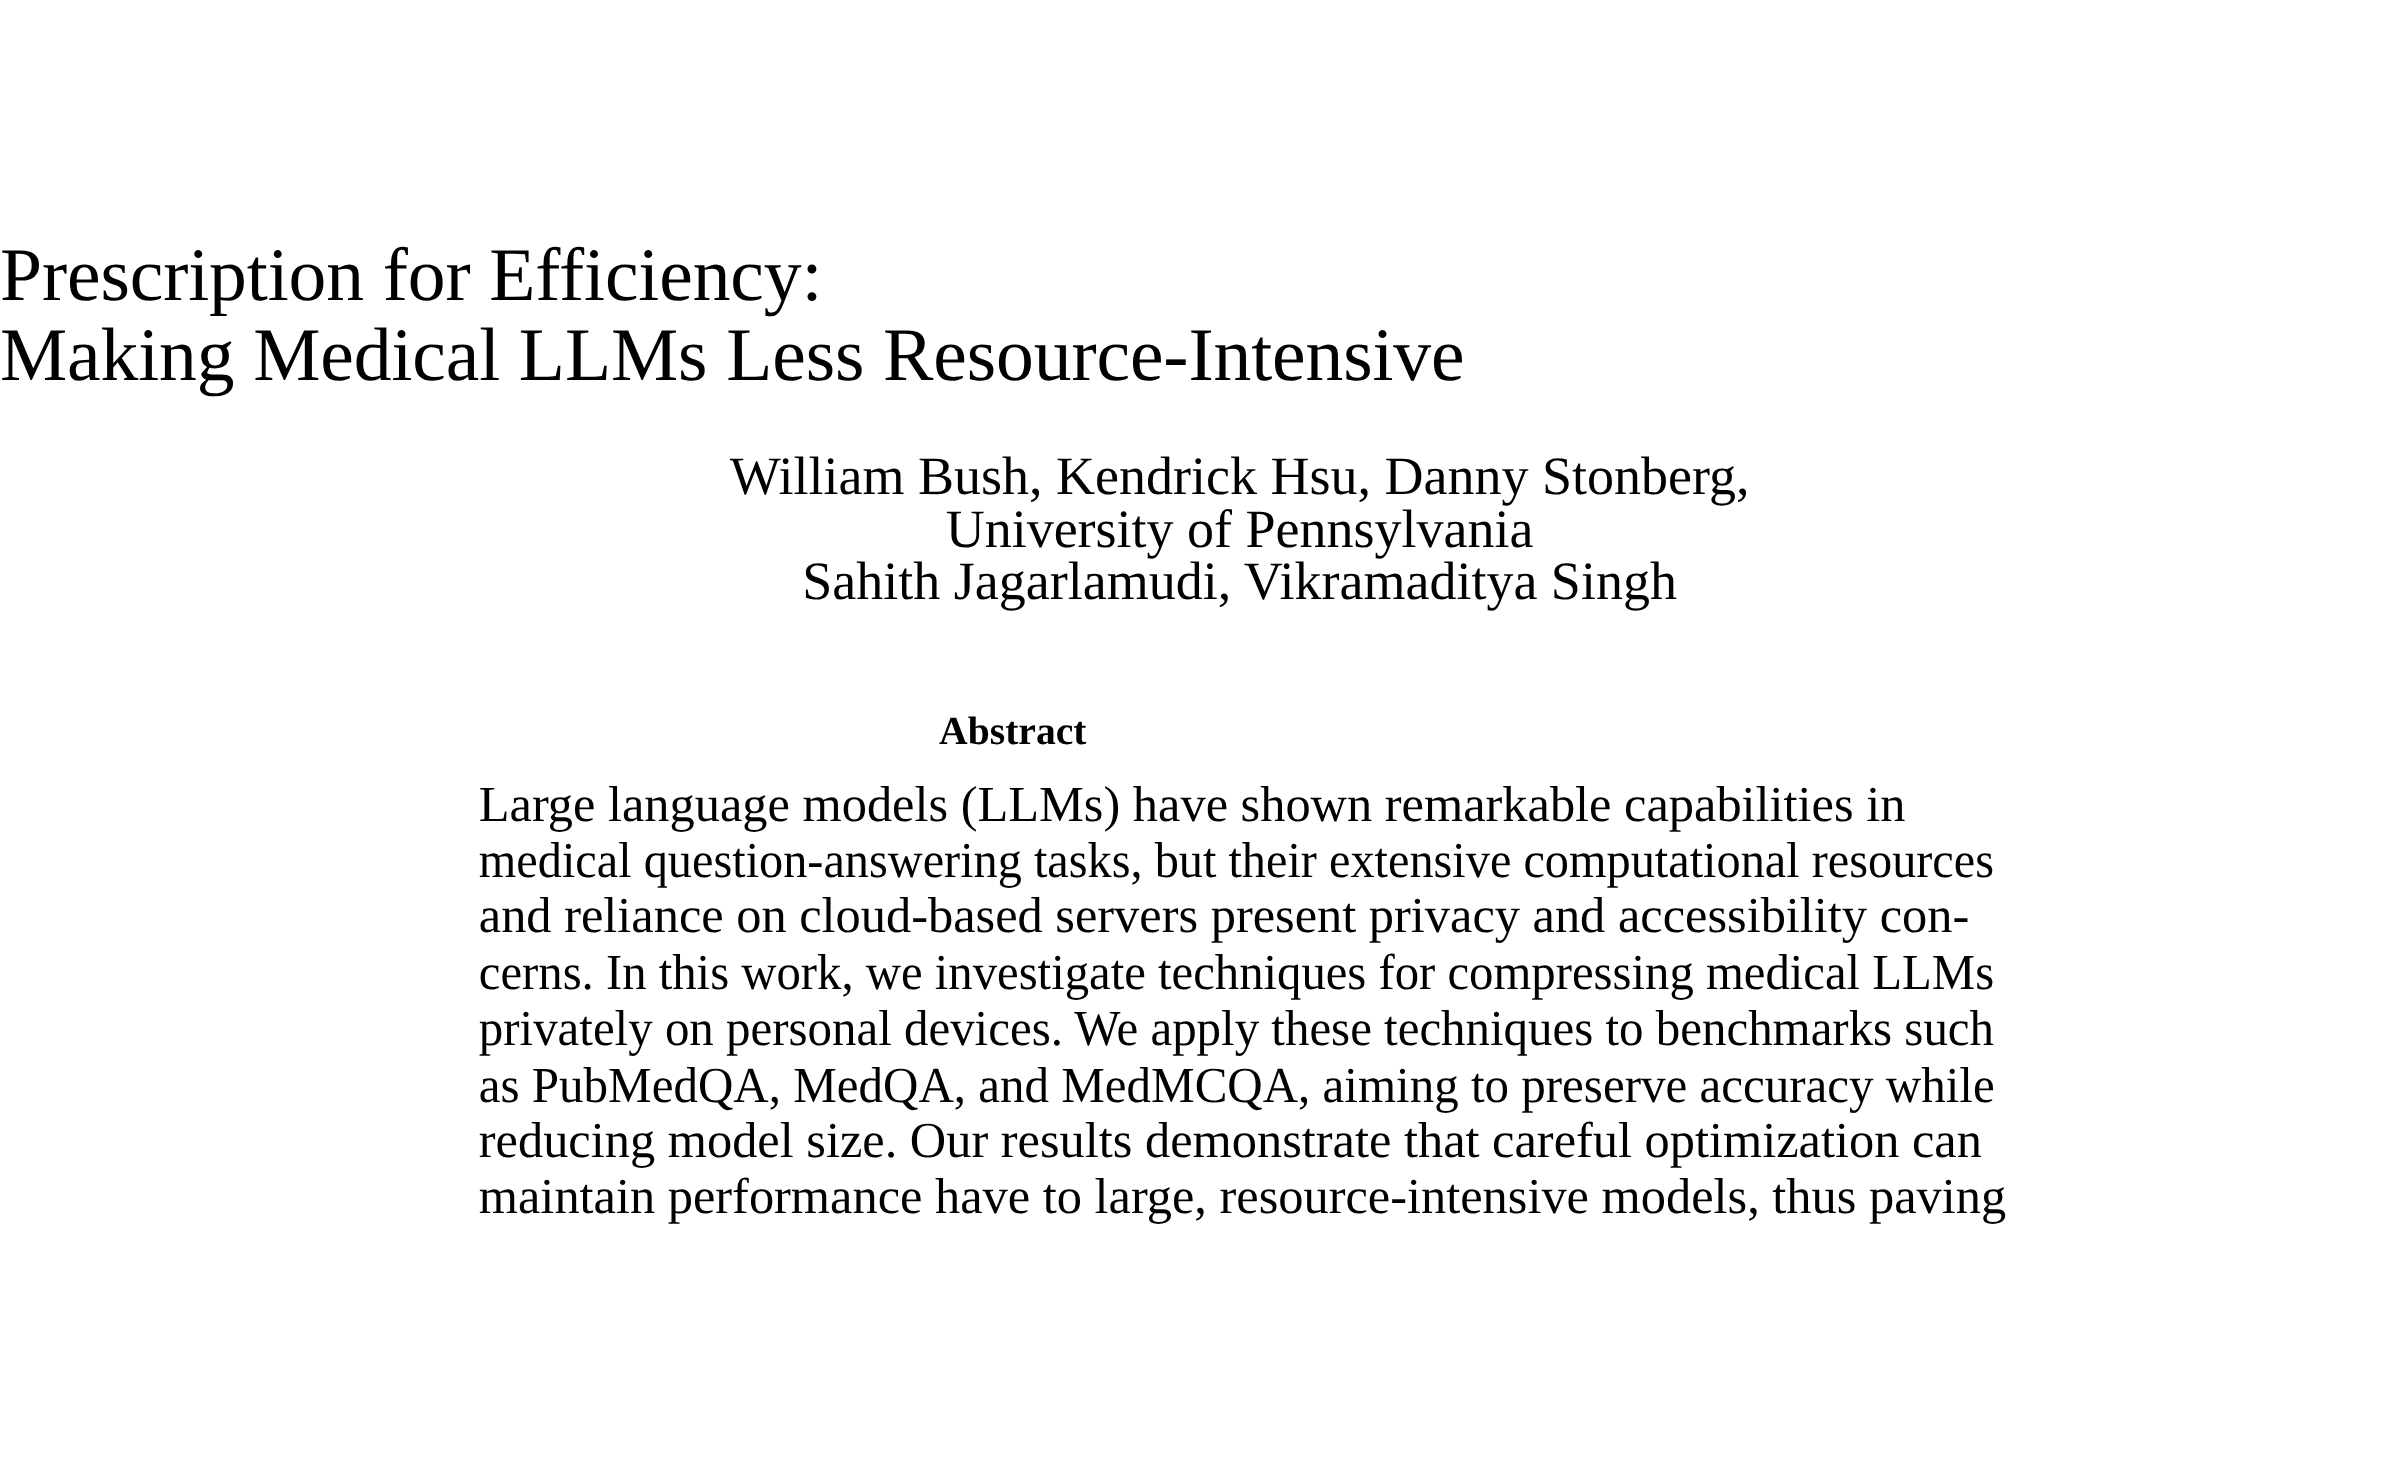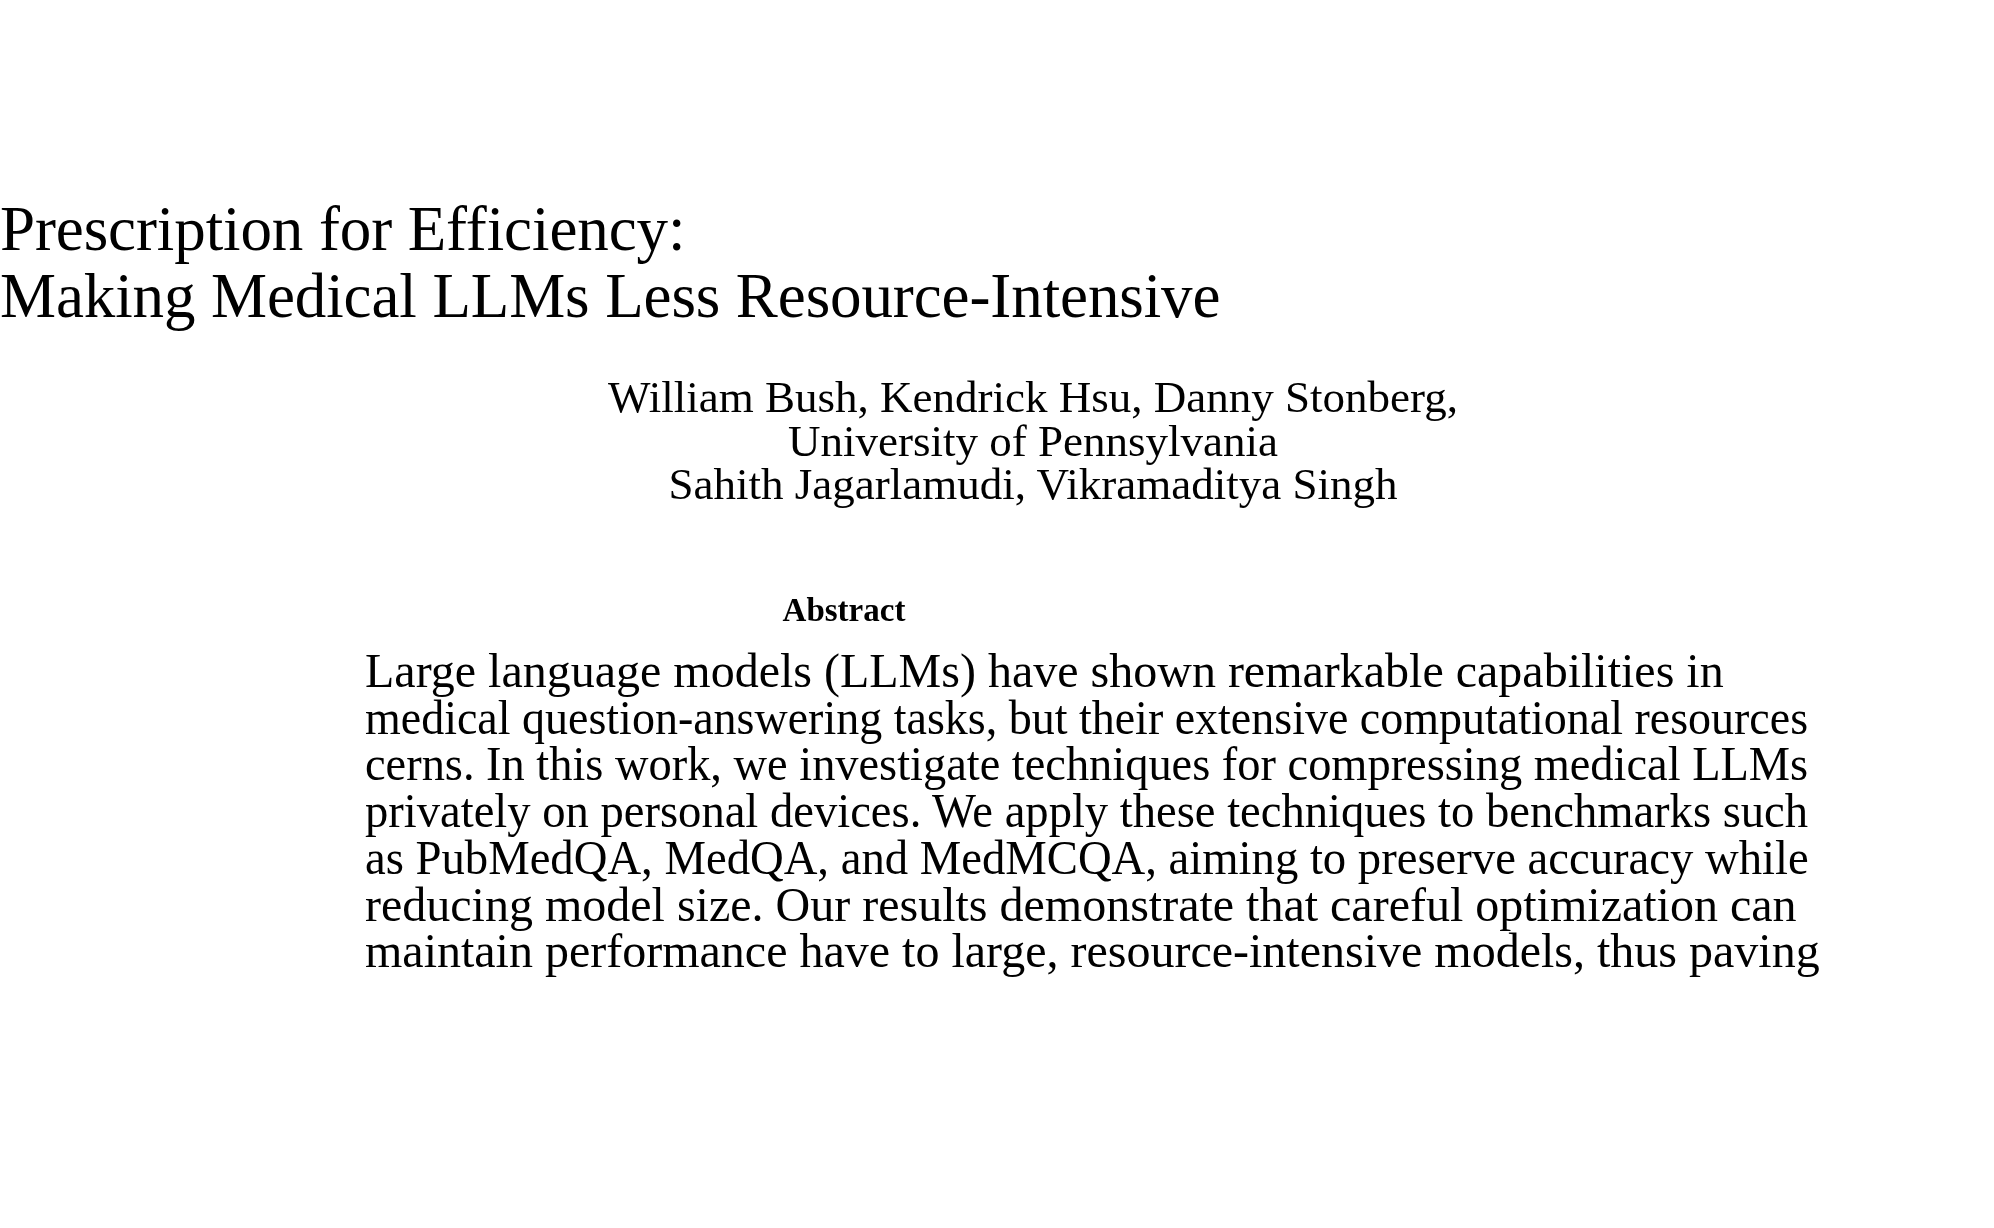--- a/index.html
+++ b/index.html
@@ -67,23 +67,23 @@
     width: 1688px;
     text-align: center;
     font-size: 33px;
     line-height: 38px;
     font-weight: bold;
   }
 
   #abstract-body {
     position: absolute;
     top: 648px;
-    left: 365px;
+    left: 399px;
     width: 1188px;
-    font-size: 48px;
+    font-size: 42px;
     line-height: 46.7px;
     text-align: justify;
     text-justify: inter-word;
     
   }
   
   #abstract-body .ln {
     display: block;
     white-space: nowrap;
   }
@@ -102,20 +102,21 @@
     <span class="author-line">William Bush, Kendrick Hsu, Danny Stonberg,</span>
     <span class="author-line">University of Pennsylvania</span>
     <span class="author-line">Sahith Jagarlamudi, Vikramaditya Singh</span>
   </div>
 
   <div id="abstract-heading">Abstract</div>
 
   <div id="abstract-body">
     <div class="ln">Large  language  models  (LLMs)  have  shown  remarkable  capabilities  in</div>
     <div class="ln" style="display: inline-block; transform-origin: left top; transform: scaleX(0.958065); width: 1240px;">medical question-answering tasks, but their extensive computational resources</div>
+    <div class="ln">and  reliance  on  cloud-based  servers  present  privacy  and  accessibility  con-</div>
     <div class="ln" style="display: inline-block; transform-origin: left top; transform: scaleX(0.96664); width: 1229px;">cerns.  In this work, we investigate techniques for compressing medical LLMs</div>
     <div class="ln" style="display: inline-block; transform-origin: left top; transform: scaleX(0.970588); width: 1224px;">privately on personal devices.  We apply these techniques to benchmarks such</div>
     <div class="ln" style="display: inline-block; transform-origin: left top; transform: scaleX(0.972177); width: 1222px;">as PubMedQA, MedQA, and MedMCQA, aiming to preserve accuracy while</div>
     <div class="ln">reducing model size.  Our results demonstrate that careful optimization can</div>
     <div class="ln">maintain performance have to large, resource-intensive models, thus paving</div>
   </div>
 
 </div>
 
 </body></html>

